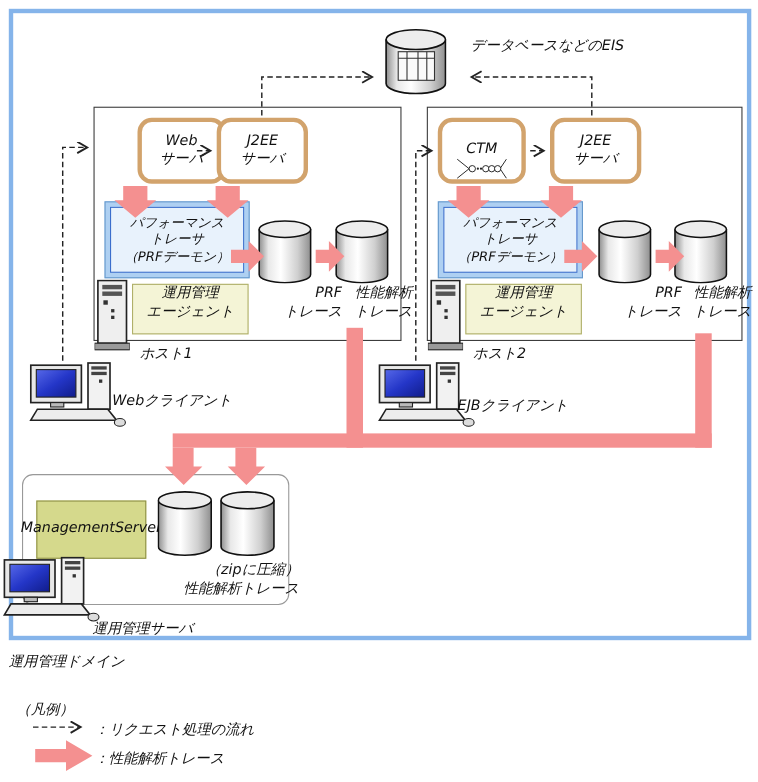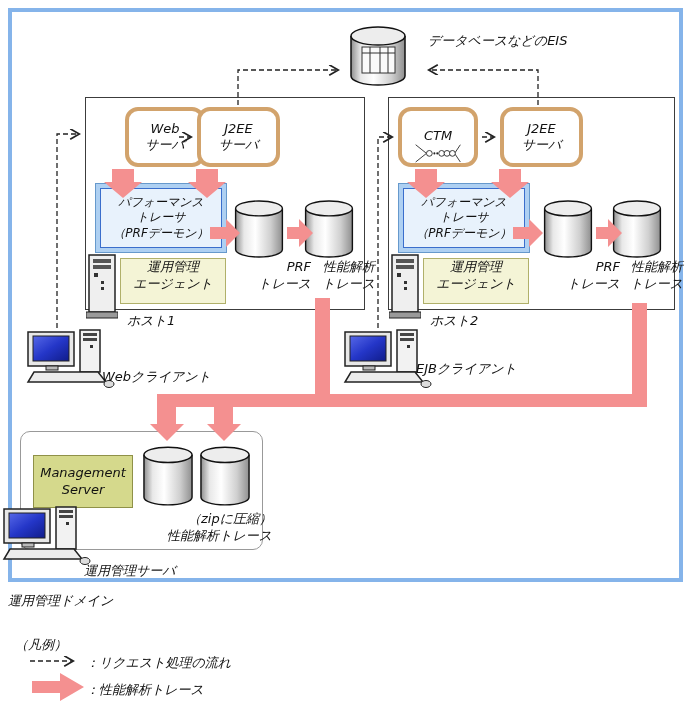--- a/index.html
+++ b/index.html
@@ -29,21 +29,21 @@
                 border:1px solid #3a6ecc;display:flex;flex-direction:column;align-items:center;
                 justify-content:center;font-size:12px;line-height:1.3;text-align:center;}
   
   .agent{width:106px;height:46px;background:#f4f4d6;border:1px solid #b0b06a;box-sizing:border-box;
          display:flex;flex-direction:column;align-items:center;
          font-size:13px;line-height:1.3;}
   .a1{left:120px;top:258px;} .a2{left:423px;top:258px;}
   .mgmt-round{left:20px;top:431px;width:243px;height:119px;border:1.5px solid #999;
               border-radius:10px;box-sizing:border-box;background:#fff;}
   .mgmt-srv{left:33px;top:455px;width:100px;height:53px;background:#d5d98c;border:1px solid #8f9148;
-            box-sizing:border-box;display:flex;flex-direction:column;align-items:center;
+            box-sizing:border-box;display:flex;align-items:center;
             justify-content:center;font-size:13px;line-height:1.3;text-align:center;}
   
   .lbl{font-size:13px;white-space:nowrap;}
   .clabel{font-size:13px;line-height:1.3;text-align:right;white-space:nowrap;}
   .ctm-title{font-size:13px;margin-top:13px;}
 </style>
 </head>
 <body>
 
 <div class="page">
@@ -184,21 +184,21 @@
   </div>
   <div class="abs clabel" style="left:591px;top:259px;width:92px">
     <div>性能解析</div>
     <div>トレース</div>
   </div>
   <div class="abs lbl" style="left:430px;top:312px">ホスト2</div>
 
   <svg class="abs" style="left:24px;top:328px" width="92" height="62">
       <use href="#pc"></use>
     </svg>
-  <div class="abs lbl" style="left:102px;top:368px">Webクライアント</div>
+  <div class="abs lbl" style="left:102px;top:355px">Webクライアント</div>
   <svg class="abs" style="left:341px;top:328px" width="92" height="62">
       <use href="#pc"></use>
     </svg>
   <div class="abs lbl" style="left:416px;top:360px">EJBクライアント</div>
 
   <div class="abs mgmt-round"></div>
   <div class="abs mgmt-srv">
     <div>Management</div>
     <div>Server</div>
   </div>

